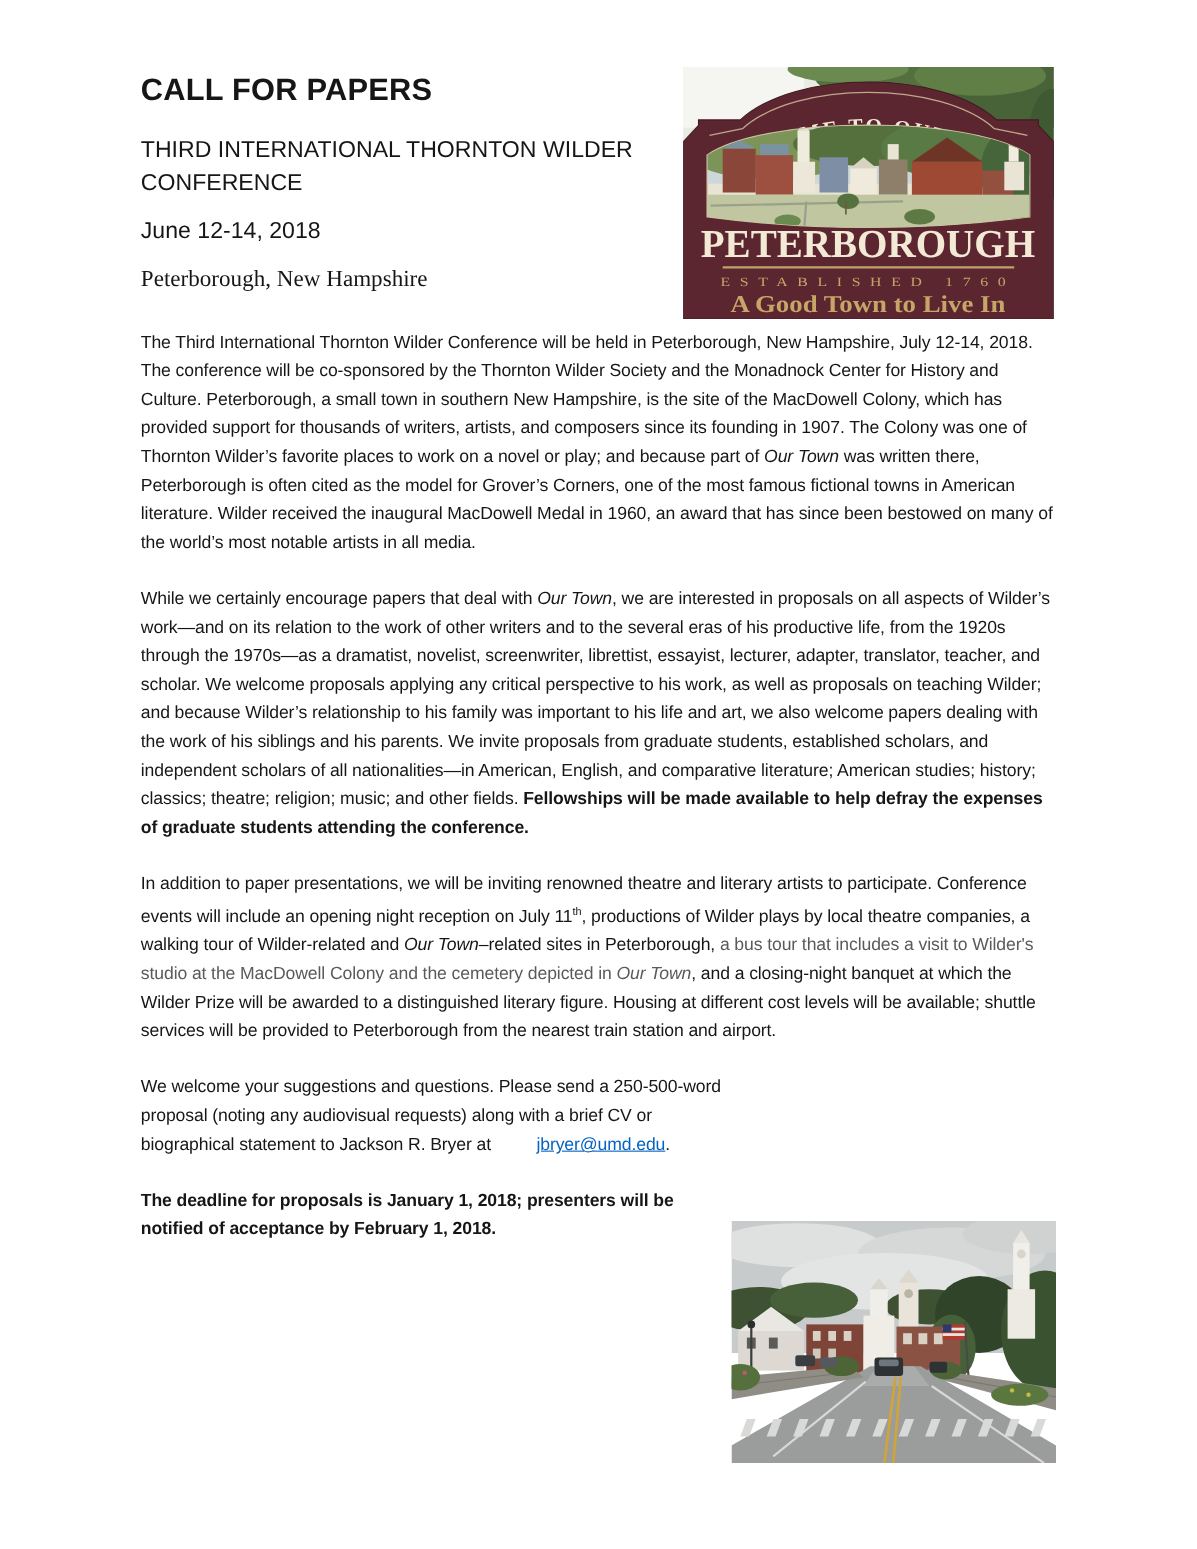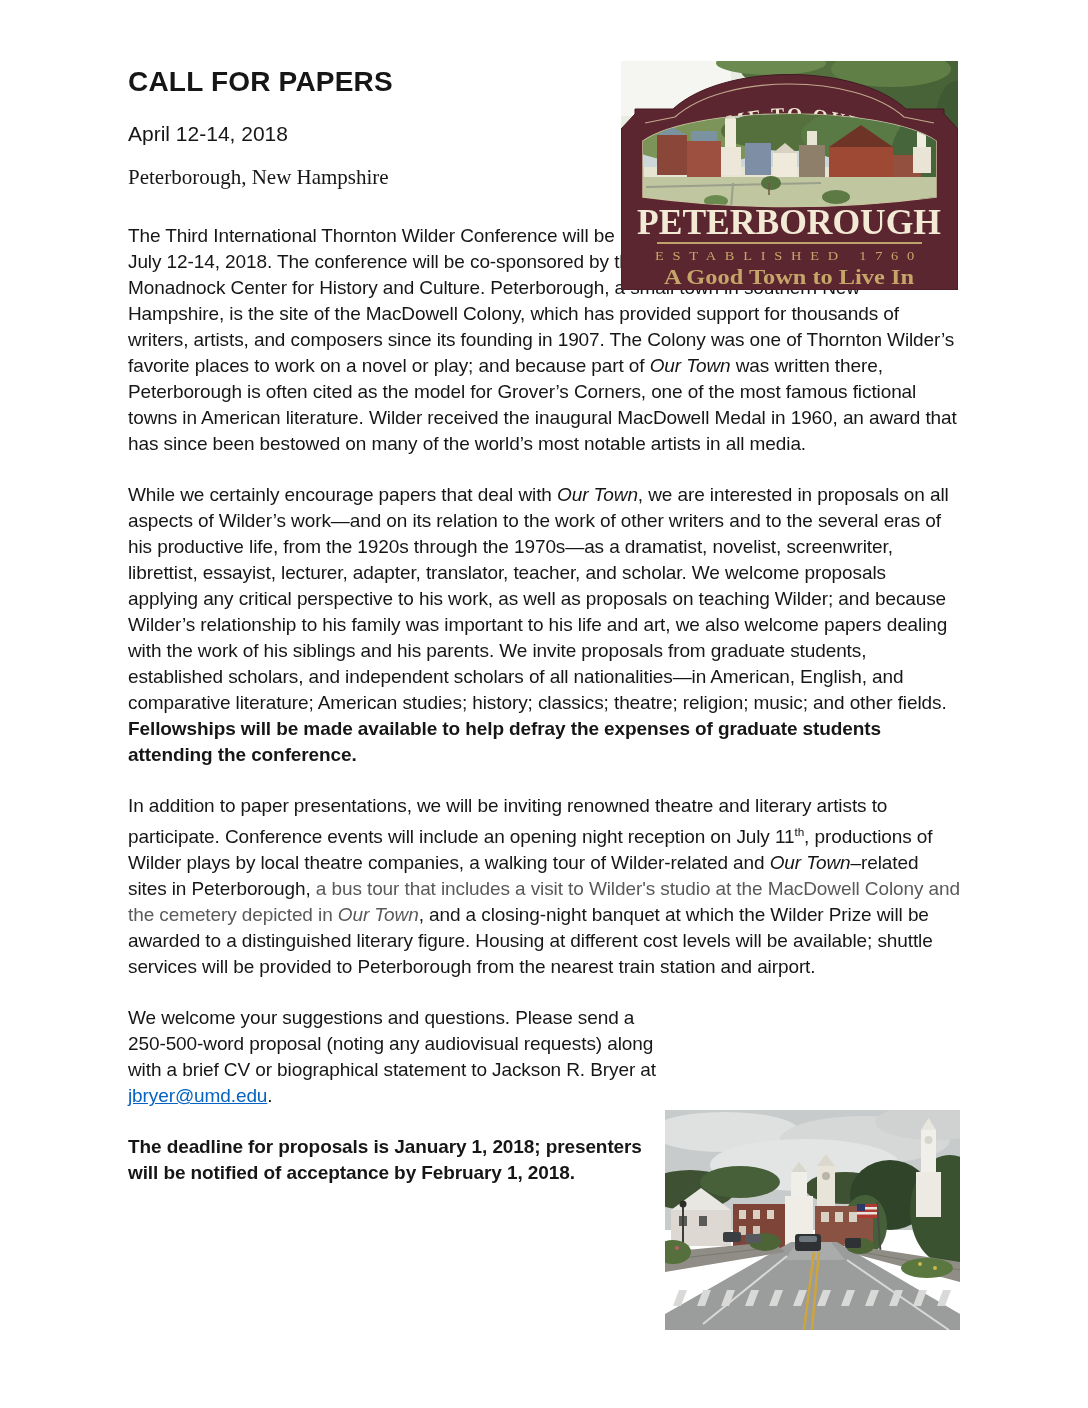--- a/index.html
+++ b/index.html
@@ -6,44 +6,45 @@
   *{box-sizing:border-box;}
   .page{
     position:relative;width:1088px;height:1408px;background:#fff;overflow:hidden;
     font-family:"Liberation Sans",sans-serif;color:var(--body-text,#161616);
   }
   .content{position:absolute;left:128px;top:66px;width:832px;}
   .doc-title{font-size:28px;font-weight:700;margin:0 0 24px 0;letter-spacing:.2px;}
   .doc-subtitle{font-size:21px;margin:0 0 16px 0;width:520px;line-height:30px;}
   .doc-date,.doc-location{font-size:21px;margin:0 0 19px 0;width:520px;}
   .doc-location{margin-bottom:33px;font-family:Liberation Serif, serif;}
-  .para{font-size:19px;line-height:26px;margin:0 0 25px 0;width:832px;letter-spacing:-0.1px;}
+  .para{font-size:16px;line-height:26px;margin:0 0 25px 0;width:832px;letter-spacing:-0.1px;}
   .para.narrow{width:540px;}
   .run-normal{}
   .run-italic{font-style:italic;}
   .run-bold{font-weight:700;margin-top:40px;}
   .run-gray{color:var(--gray-text,#5a5a5a);}
   .run-gray-italic{color:var(--gray-text,#5a5a5a);font-style:italic;}
   .run-sup{vertical-align:super;font-size:0.62em;}
-  a.run-link{color:var(--link-blue,#0563C1);cursor:pointer;}
+  a.run-link{color:var(--link-blue,#0563C1);cursor:pointer;margin-left:37px;}
   .sign-image{position:absolute;left:621px;top:61px;width:291px;height:229px;}
   .street-photo{position:absolute;left:665px;top:1110px;width:295px;height:220px;}
   .sign-board{fill:var(--sign-maroon,#5c2630);}
   .sign-cream-text{fill:var(--sign-cream,#f3ead6);font-family:"Liberation Serif",serif;font-weight:700;}
   .sign-gold{fill:var(--sign-gold,#c6a668);font-family:"Liberation Serif",serif;}
   svg text{user-select:none;}
 </style>
 </head>
 <body>
 
 <div class="page">
 
   <div class="content">
     <h1 class="doc-title">CALL FOR PAPERS</h1>
-    <p class="doc-date">April 12-14, 2018</p>
+    <p class="doc-subtitle">THIRD INTERNATIONAL THORNTON WILDER CONFERENCE</p>
+    <p class="doc-date">June 12-14, 2018</p>
     <p class="doc-location">Peterborough, New Hampshire</p>
 
     <p class="para"><span class="run-normal">The Third International Thornton Wilder Conference will be held in Peterborough, New Hampshire, July 12-14, 2018. The conference will be co-sponsored by the Thornton Wilder Society and the Monadnock Center for History and Culture. Peterborough, a small town in southern New Hampshire, is the site of the MacDowell Colony, which has provided support for thousands of writers, artists, and composers since its founding in 1907. The Colony was one of Thornton Wilder’s favorite places to work on a novel or play; and because part of </span><span class="run-italic">Our Town</span><span class="run-normal"> was written there, Peterborough is often cited as the model for Grover’s Corners, one of the most famous fictional towns in American literature. Wilder received the inaugural MacDowell Medal in 1960, an award that has since been bestowed on many of the world’s most notable artists in all media.</span></p>
     <p class="para"><span class="run-normal">While we certainly encourage papers that deal with </span><span class="run-italic">Our Town</span><span class="run-normal">, we are interested in proposals on all aspects of Wilder’s work—and on its relation to the work of other writers and to the several eras of his productive life, from the 1920s through the 1970s—as a dramatist, novelist, screenwriter, librettist, essayist, lecturer, adapter, translator, teacher, and scholar. We welcome proposals applying any critical perspective to his work, as well as proposals on teaching Wilder; and because Wilder’s relationship to his family was important to his life and art, we also welcome papers dealing with the work of his siblings and his parents. We invite proposals from graduate students, established scholars, and independent scholars of all nationalities—in American, English, and comparative literature; American studies; history; classics; theatre; religion; music; and other fields. </span><span class="run-bold">Fellowships will be made available to help defray the expenses of graduate students attending the conference.</span></p>
     <p class="para"><span class="run-normal">In addition to paper presentations, we will be inviting renowned theatre and literary artists to participate. Conference events will include an opening night reception on July 11</span><span class="run-sup">th</span><span class="run-normal">, productions of Wilder plays by local theatre companies, a walking tour of Wilder-related and </span><span class="run-italic">Our Town</span><span class="run-normal">–related sites in Peterborough, </span><span class="run-gray">a bus tour that includes a visit to Wilder's studio at the MacDowell Colony and the cemetery depicted in </span><span class="run-gray-italic">Our Town</span><span class="run-normal">, and a closing-night banquet at which the Wilder Prize will be awarded to a distinguished literary figure. Housing at different cost levels will be available; shuttle services will be provided to Peterborough from the nearest train station and airport.</span></p>
     <p class="para narrow"><span class="run-normal">We welcome your suggestions and questions. Please send a 250-500-word proposal (noting any audiovisual requests) along with a brief CV or biographical statement to Jackson R. Bryer at </span><a class="run-link" href="#">jbryer@umd.edu</a><span class="run-normal">.</span></p>
     <p class="para narrow"><span class="run-bold">The deadline for proposals is January 1, 2018; presenters will be notified of acceptance by February 1, 2018.</span></p>
   </div>
 
   <div class="sign-image">

